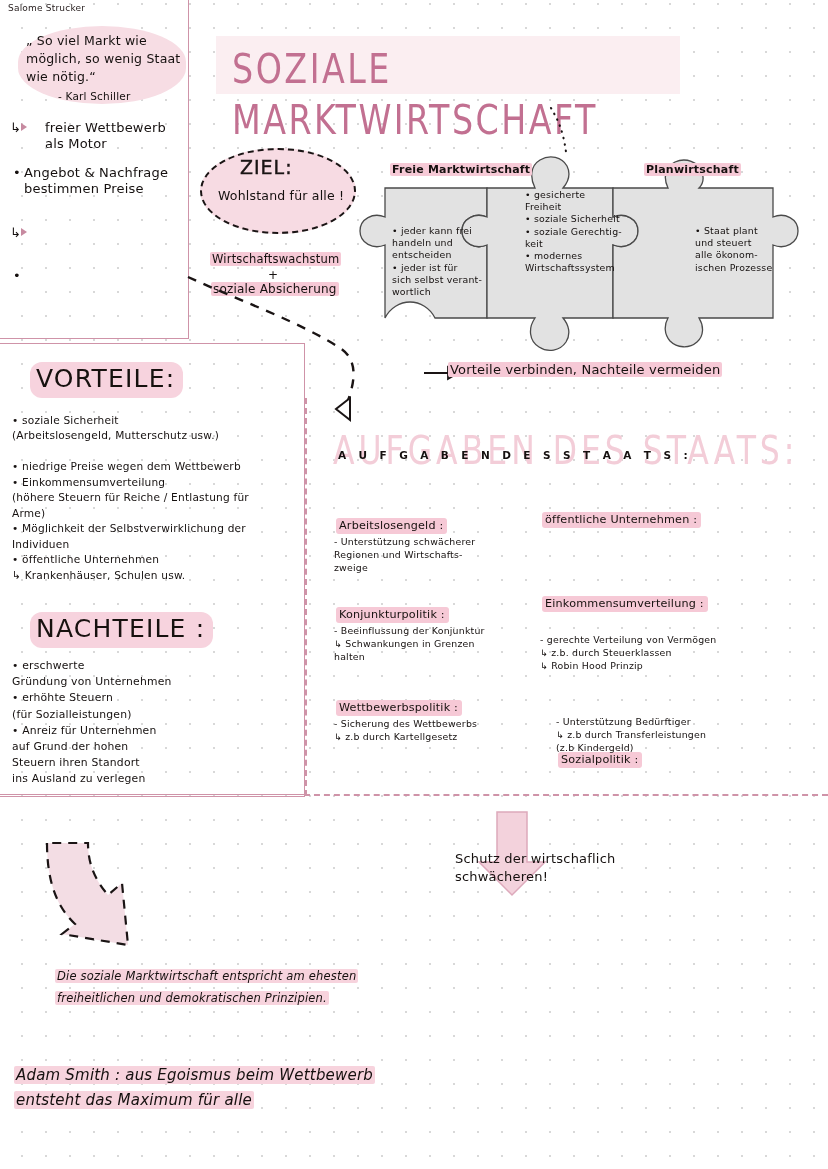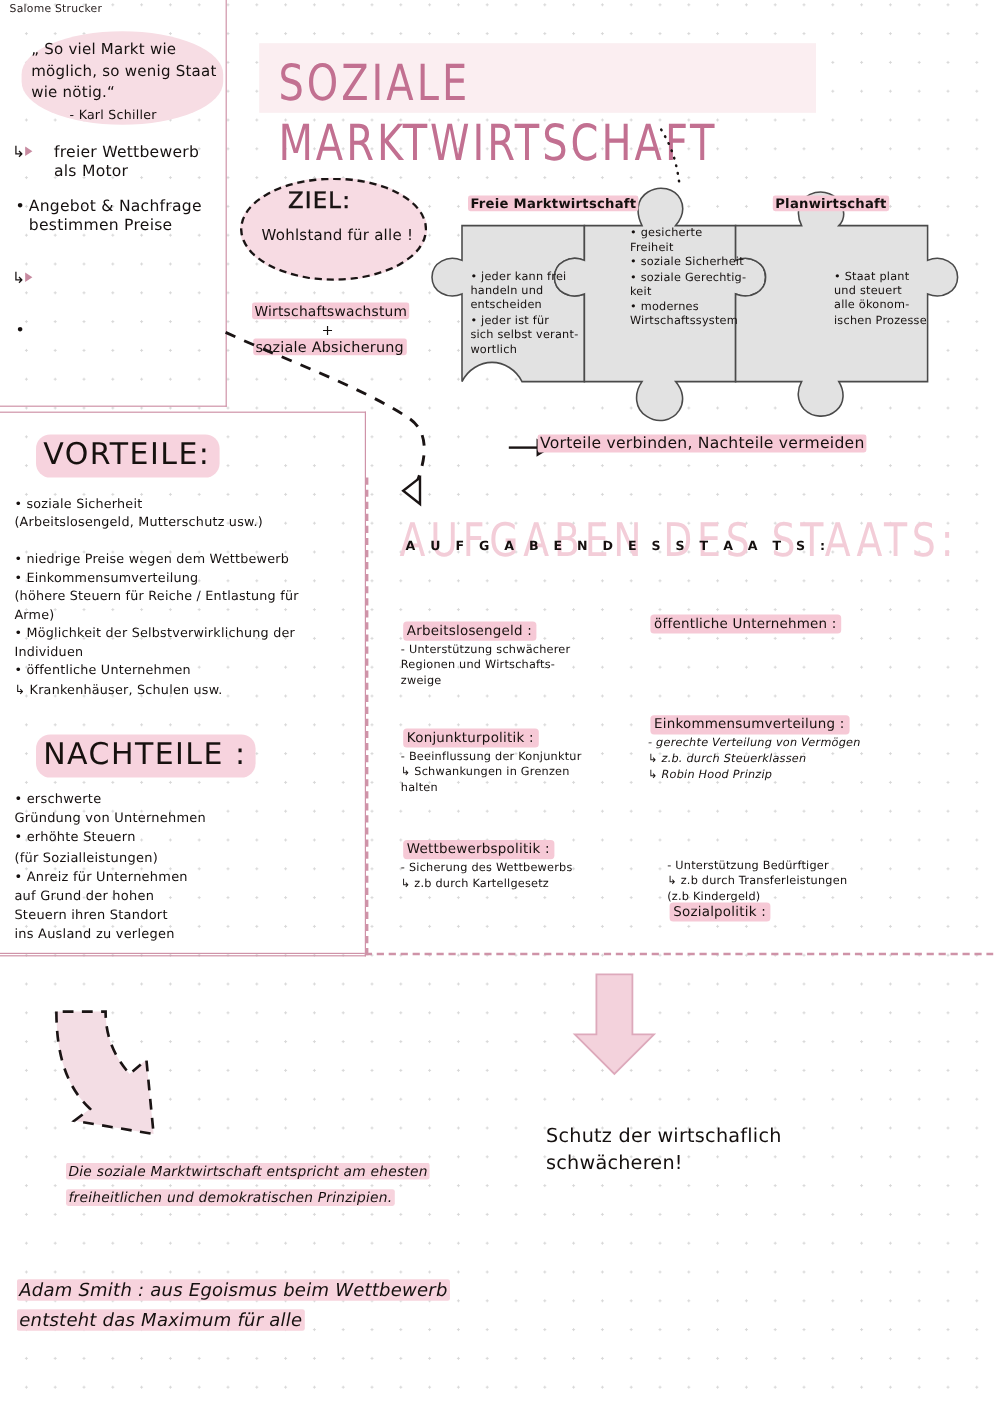--- a/index.html
+++ b/index.html
@@ -238,22 +238,22 @@
     font-size: 11.5px;
     line-height: 1.95;
   }
   #conclusion2 {
     left: 14px; top: 1063px;
     width: 370px;
     font-size: 15px;
     line-height: 1.68;
   }
   #schutz-text {
-    left: 455px; top: 936px;
-    font-size: 16px;
+    left: 455px; top: 850px;
+    font-size: 13px;
     line-height: 1.35;
   }
 
   svg.overlay {
     position: absolute;
     left: 0; top: 0;
     width: 828px; height: 1169px;
     pointer-events: none;
   }
 </style>
@@ -413,21 +413,21 @@
 ↳ Schwankungen in Grenzen
    halten</div>
 
   <div class="hw cell-title" style="left:336px; top:700px;">Wettbewerbspolitik :</div>
   <div class="hw cell-body" style="left:334px; top:718px; width:190px;">- Sicherung des Wettbewerbs
 ↳ z.b durch Kartellgesetz</div>
 
   <div class="hw cell-title" style="left:542px; top:512px;">öffentliche Unternehmen :</div>
 
   <div class="hw cell-title" style="left:542px; top:596px;">Einkommensumverteilung :</div>
-  <div class="hw cell-body" style="left:540px; top:614px; width:240px;font-style:italic;">- gerechte Verteilung von Vermögen
+  <div class="hw cell-body" style="left:540px; top:634px; width:240px;">- gerechte Verteilung von Vermögen
 ↳ z.b. durch Steuerklassen
 ↳ Robin Hood Prinzip</div>
 
   <div class="hw cell-title" style="left:558px; top:710px;margin-top:42px;">Sozialpolitik :</div>
   <div class="hw cell-body" style="left:556px; top:716px; width:240px;">- Unterstützung Bedürftiger
 ↳ z.b durch Transferleistungen
    (z.b Kindergeld)</div>
 
   <div class="hw" id="schutz-text">Schutz der wirtschaflich
         schwächeren!</div>

